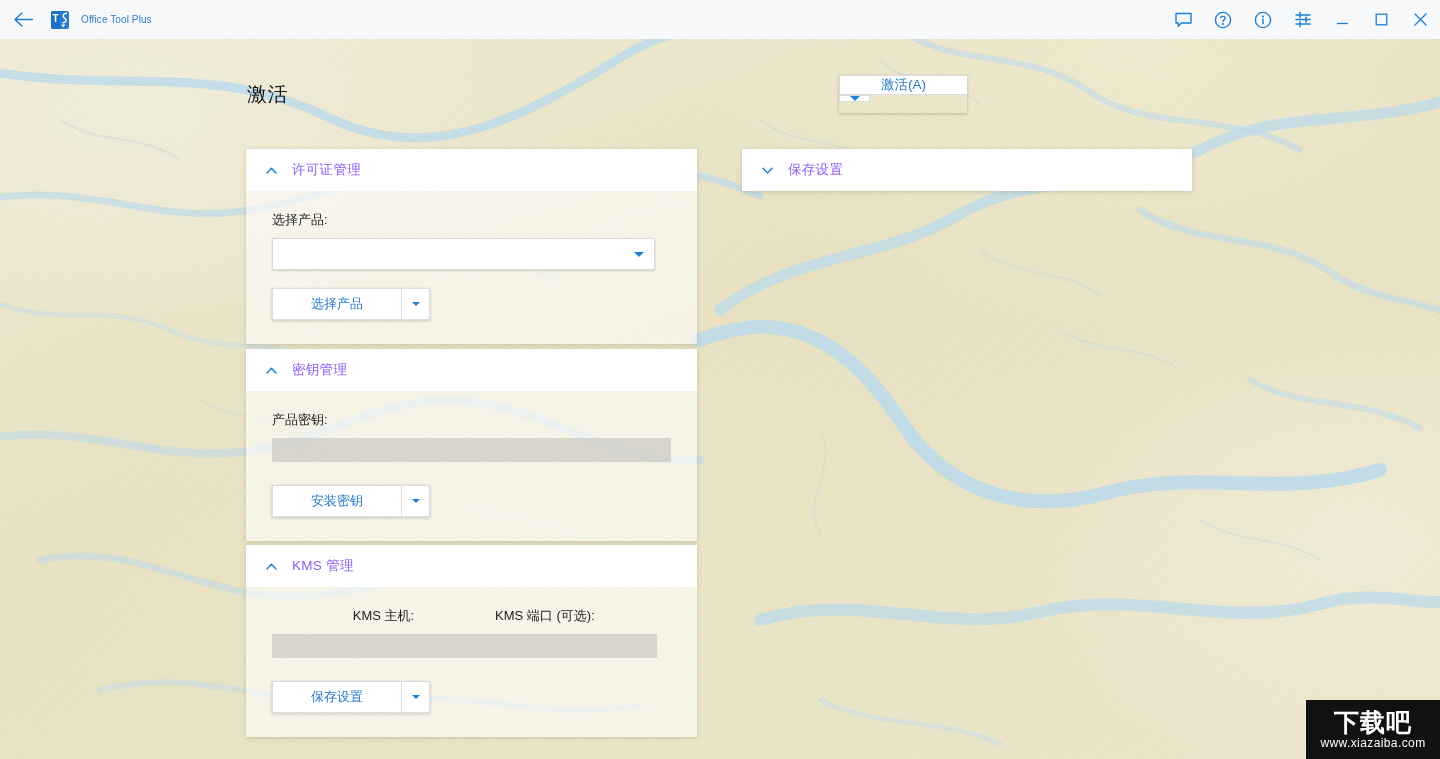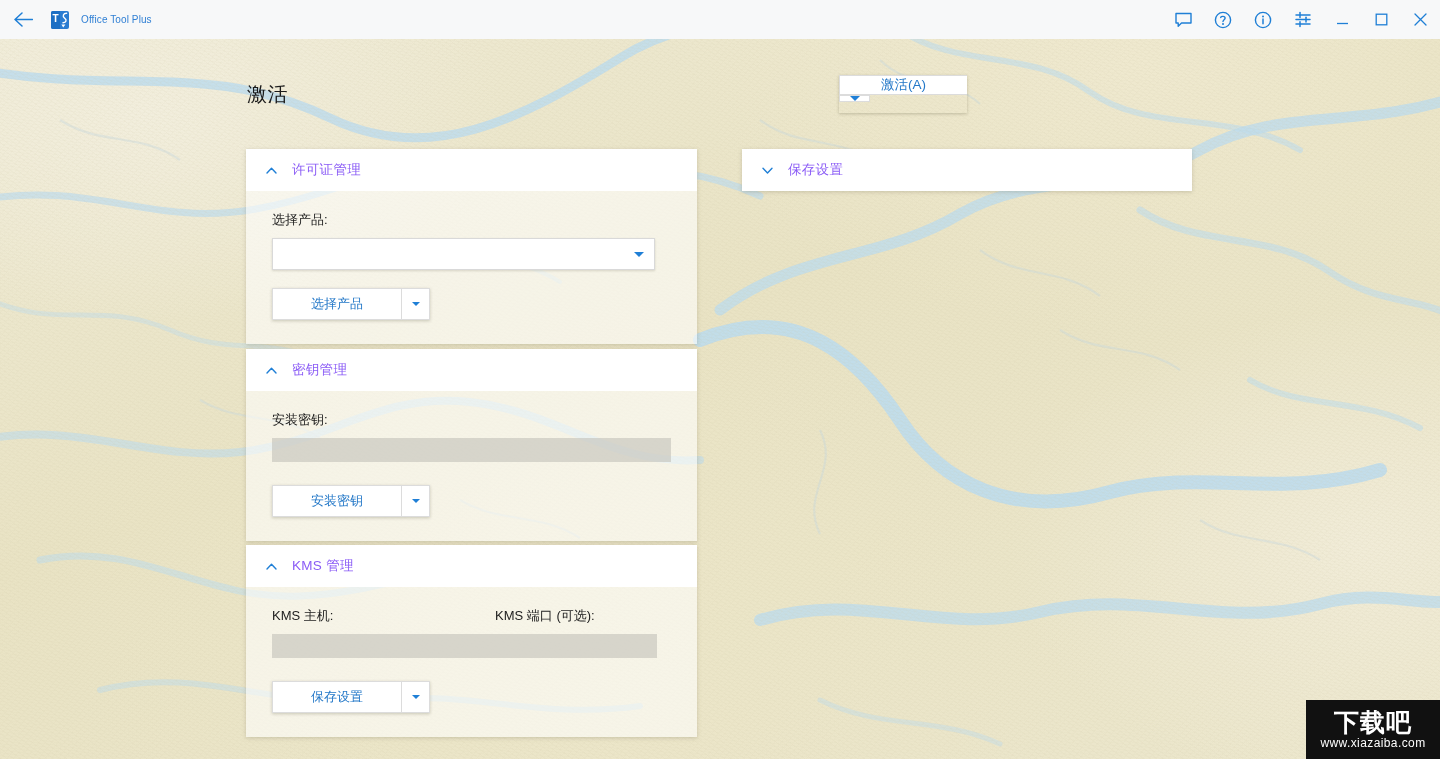--- a/index.html
+++ b/index.html
@@ -271,21 +271,21 @@
     box-sizing: border-box;
   }
   .tri-down-sm {
     width: 0; height: 0;
     border-left: 4.5px solid transparent;
     border-right: 4.5px solid transparent;
     border-top: 4.5px solid #1f7fd6;
   }
 
   .row-2 { display: flex; gap: 0; }
-  .col-a { width: 228px; }
+  .col-a { width: 228px; text-align: center; }
   .col-b { width: 228px; margin-left: 0; }
 
   
   #watermark {
     position: absolute;
     right: 0;
     bottom: 0;
     width: 134px;
     height: 59px;
     background: #111111;
@@ -463,21 +463,21 @@
   <div class="card" style="left:246px; top:310px; width:451px;">
     <div class="card-header">
       <span class="chev">
         <svg width="11" height="7" viewBox="0 0 11 7">
             <path d="M1 6 L5.5 1.3 L10 6" fill="none" stroke="#1f7fd6" stroke-width="1.4" stroke-linecap="round" stroke-linejoin="round"></path>
           </svg>
       </span>
       <span class="title">密钥管理</span>
     </div>
     <div class="card-body">
-      <div class="field-label">安装密钥:</div>
+      <div class="field-label">产品密钥:</div>
       <div class="textbox" style="width:399px;"></div>
       <div style="height:23px"></div>
       <div class="split-btn">
         <div class="main">安装密钥</div>
         <div class="arrow">
           <span class="tri-down-sm"></span>
         </div>
       </div>
     </div>
   </div>

